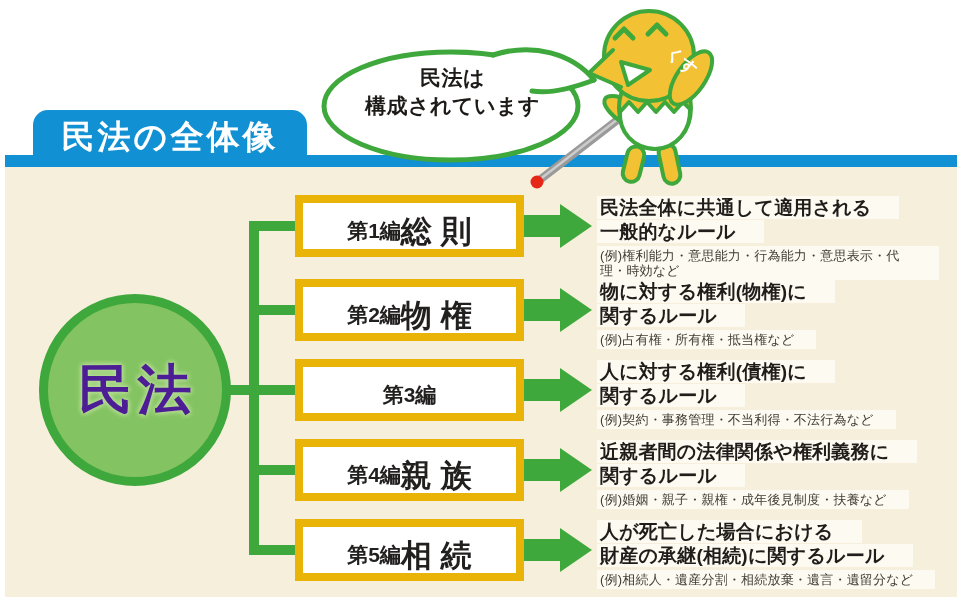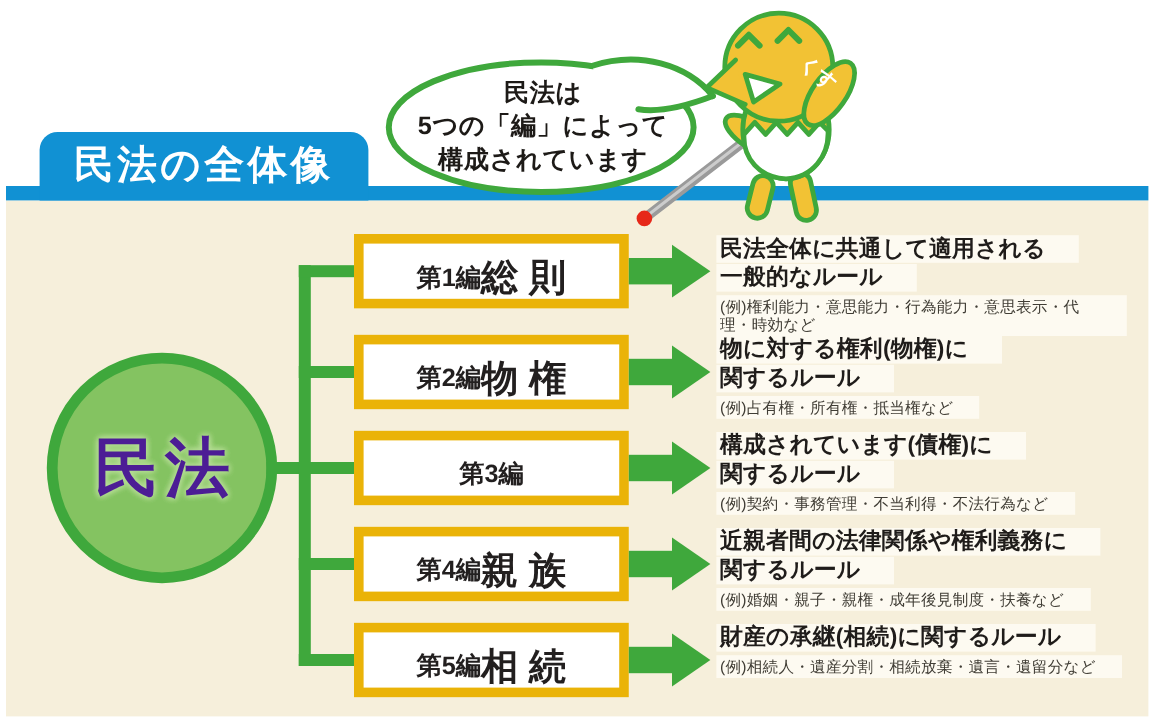--- a/index.html
+++ b/index.html
@@ -110,21 +110,21 @@
   </div>
 
   <div class="rowgroup" style="--c:390px">
     <div class="stub"></div>
     <div class="pbox">
       <span class="part">第3編</span>
     </div>
     <div class="ashaft"></div>
     <div class="ahead"></div>
     <div class="desc">
-      <div class="dl"><span class="main">構成されています(債権)に</span></div>
+      <div class="dl"><span class="main">人に対する権利(債権)に</span></div>
       <div class="dl"><span class="main">関するルール</span></div>
       <div class="dl exl"><span class="ex">(例)契約・事務管理・不当利得・不法行為など</span></div>
     </div>
   </div>
 
   <div class="rowgroup" style="--c:470px">
     <div class="stub"></div>
     <div class="pbox">
       <span class="part">第4編</span>
       <span class="pname">親族</span>
@@ -140,20 +140,21 @@
 
   <div class="rowgroup" style="--c:550px">
     <div class="stub"></div>
     <div class="pbox">
       <span class="part">第5編</span>
       <span class="pname">相続</span>
     </div>
     <div class="ashaft"></div>
     <div class="ahead"></div>
     <div class="desc">
+      <div class="dl"><span class="main">人が死亡した場合における</span></div>
       <div class="dl"><span class="main">財産の承継(相続)に関するルール</span></div>
       <div class="dl exl"><span class="ex">(例)相続人・遺産分割・相続放棄・遺言・遺留分など</span></div>
     </div>
   </div>
 
   <svg class="pointer-svg" width="120" height="95" viewBox="0 0 120 95">
     <line x1="12" y1="82" x2="95" y2="18" stroke="#9a9a9a" stroke-width="8" stroke-linecap="round"></line>
     <line x1="14" y1="80" x2="93" y2="19" stroke="#cccccc" stroke-width="2.5" stroke-linecap="round"></line>
     <circle cx="12" cy="82" r="6.5" fill="#e62819"></circle>
   </svg>
@@ -185,17 +186,16 @@
   </svg>
 
   <svg class="bubble-svg" width="290" height="128" viewBox="0 0 290 128">
     <ellipse cx="133" cy="62" rx="127" ry="54" fill="#ffffff" stroke="#3fa83c" stroke-width="5"></ellipse>
     <path d="M 175 11 C 215 -2 255 10 276 36 C 255 44 230 50 210 46 C 195 40 182 28 175 11 Z" fill="#ffffff"></path>
     <path d="M 175 11 C 215 -2 255 10 276 36" fill="none" stroke="#3fa83c" stroke-width="5" stroke-linecap="round"></path>
     <path d="M 276 36 C 255 44 232 50 214 47" fill="none" stroke="#3fa83c" stroke-width="5" stroke-linecap="round"></path>
   </svg>
   <div class="bubble-text">
     <div>民法は</div>
-    <div>5つの「編」によって</div>
     <div>構成されています</div>
   </div>
 
 </div>
 
 </body></html>

